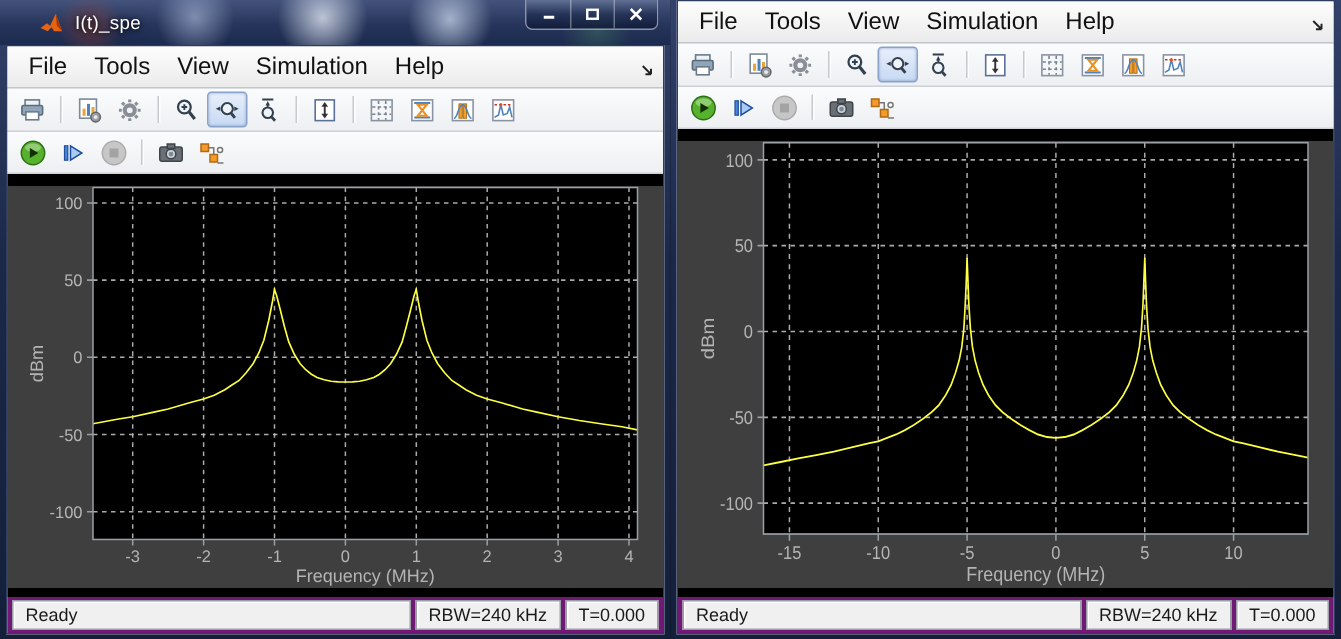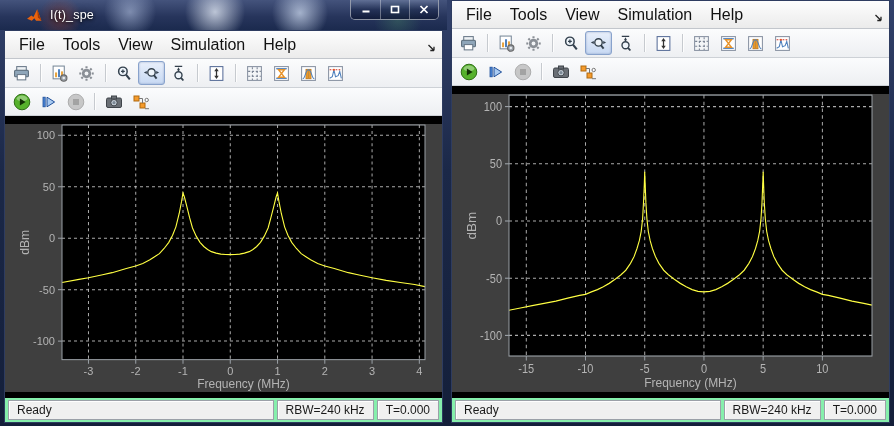--- a/index.html
+++ b/index.html
@@ -52,21 +52,21 @@
   .t2 .tbtn svg { width:18px; height:18px; }
   .tbtn.pressed { background:linear-gradient(#e8effb,#c7d9f3); border-color:#88a2cc;
                   box-shadow:inset 0 0 2px rgba(50,80,130,.45); }
   .tbtn.disabled { opacity:.8; }
   .tsep { width:1px; align-self:stretch; margin:3px 5px; background:#c6cacf; box-shadow:1px 0 0 #fdfdfd; }
 
   .plot-region { flex:1 1 auto; background:#000; padding:8px 0 6px; min-height:0; }
   .plot-panel { height:100%; background:#3f3f3f; }
   svg.chart { width:100%; height:100%; display:block; }
 
-  .statusbar { flex:0 0 auto; height:24px; background:#86efac; display:flex; gap:3px; padding:2px 3px;
+  .statusbar { flex:0 0 auto; height:24px; background:#701a75; display:flex; gap:3px; padding:2px 3px;
                align-items:stretch; font-size:12px; color:#1a1a1a; }
   .spanel { border:1px solid #9ba0a8; display:flex; align-items:center; padding:0 8px;
             background:#f0f0f0; box-shadow:inset 1px 1px 0 rgba(255,255,255,.9); white-space:nowrap; }
   .spanel.ready { flex:1; }
 </style>
 </head>
 <body>
 
 <div class="window w0">
   <div class="titlebar">

